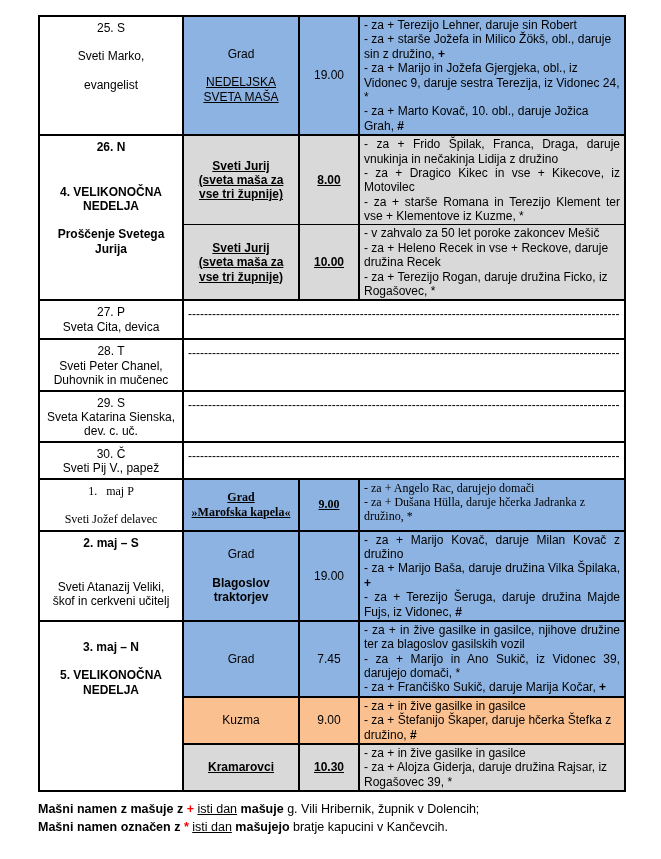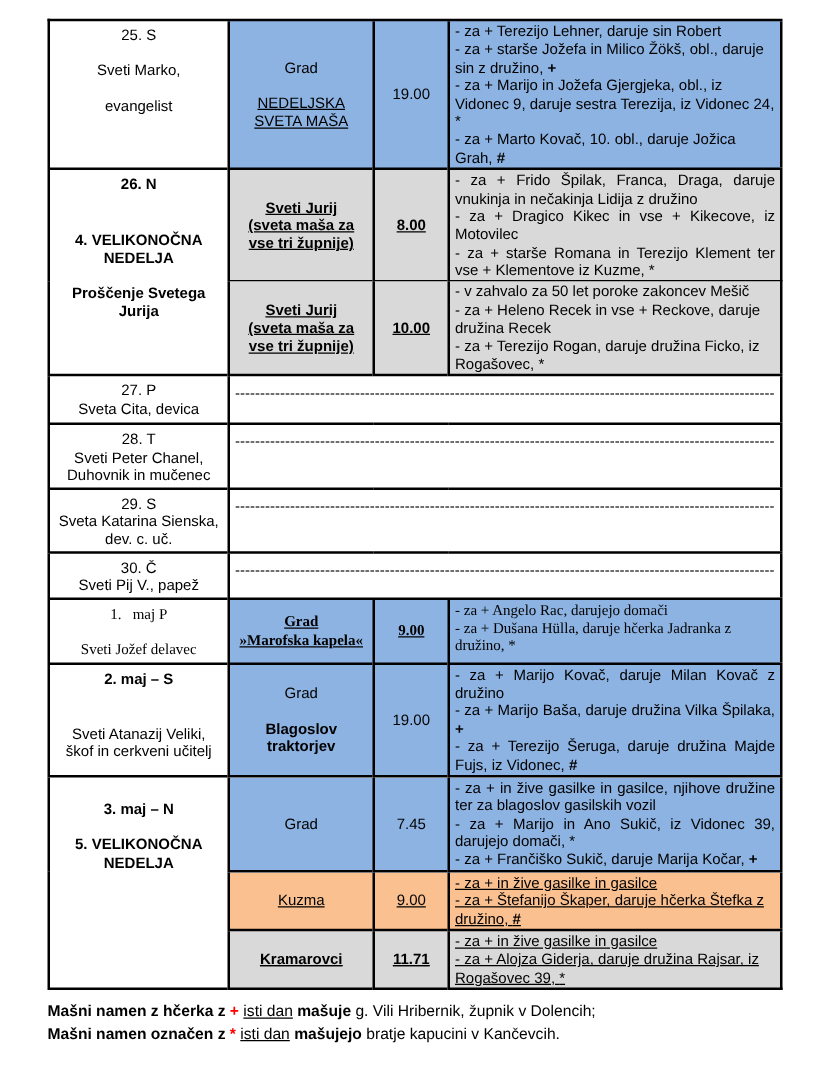--- a/index.html
+++ b/index.html
@@ -21,21 +21,21 @@
     border-left:2px solid #000;
     border-top:2px solid #000;
     font-size:12px;
     line-height:1.2;
     padding:2px 4px;
     vertical-align:middle;
     overflow:hidden;
     word-wrap:break-word;
   }
   tr.cont td{border-top-width:1px;}
-  tr.cont.thick td{border-top-width:2px;text-decoration:underline;}
+  tr.cont.thick td{border-top-width:2px;}
 
   .b{font-weight:bold;}
   .u{text-decoration:underline;}
   .g1{margin-top:14px;}
   .g2{margin-top:30px;}
 
   .c-date{
     text-align:center;
     vertical-align:top;
     padding-top:4px;
@@ -237,28 +237,28 @@
           <td class="c-int bg-orange">
             <div class="intent">- za + in žive gasilke in gasilce</div>
             <div class="intent">- za + Štefanijo Škaper, daruje hčerka Štefka z družino, <span class="mark b">#</span></div>
           </td>
         </tr>
         <tr class="cont thick" style="height: 46px;">
           <td class="c-loc bg-gray">
             <div class="b u ">Kramarovci</div>
           </td>
           <td class="c-time bg-gray">
-            <div class="b u ">11.71</div>
+            <div class="b u ">10.30</div>
           </td>
           <td class="c-int bg-gray">
             <div class="intent">- za + in žive gasilke in gasilce</div>
             <div class="intent">- za + Alojza Giderja, daruje družina Rajsar, iz Rogašovec 39, <span class="mark">*</span></div>
           </td>
         </tr>
       </tbody>
   </table>
 
   <div class="legend">
-    <div class="legend-line"><span class="b">Mašni namen z hčerka z </span><span class="b" style="color: rgb(255, 0, 0);">+</span><span> </span><span class="u">isti dan</span><span> </span><span class="b">mašuje</span><span> g. Vili Hribernik, župnik v Dolencih;</span></div>
+    <div class="legend-line"><span class="b">Mašni namen z mašuje z </span><span class="b" style="color: rgb(255, 0, 0);">+</span><span> </span><span class="u">isti dan</span><span> </span><span class="b">mašuje</span><span> g. Vili Hribernik, župnik v Dolencih;</span></div>
     <div class="legend-line"><span class="b">Mašni namen označen z </span><span class="b" style="color: rgb(255, 0, 0);">*</span><span> </span><span class="u">isti dan</span><span> </span><span class="b">mašujejo</span><span> bratje kapucini v Kančevcih.</span></div>
   </div>
 
 </div>
 
 </body></html>

